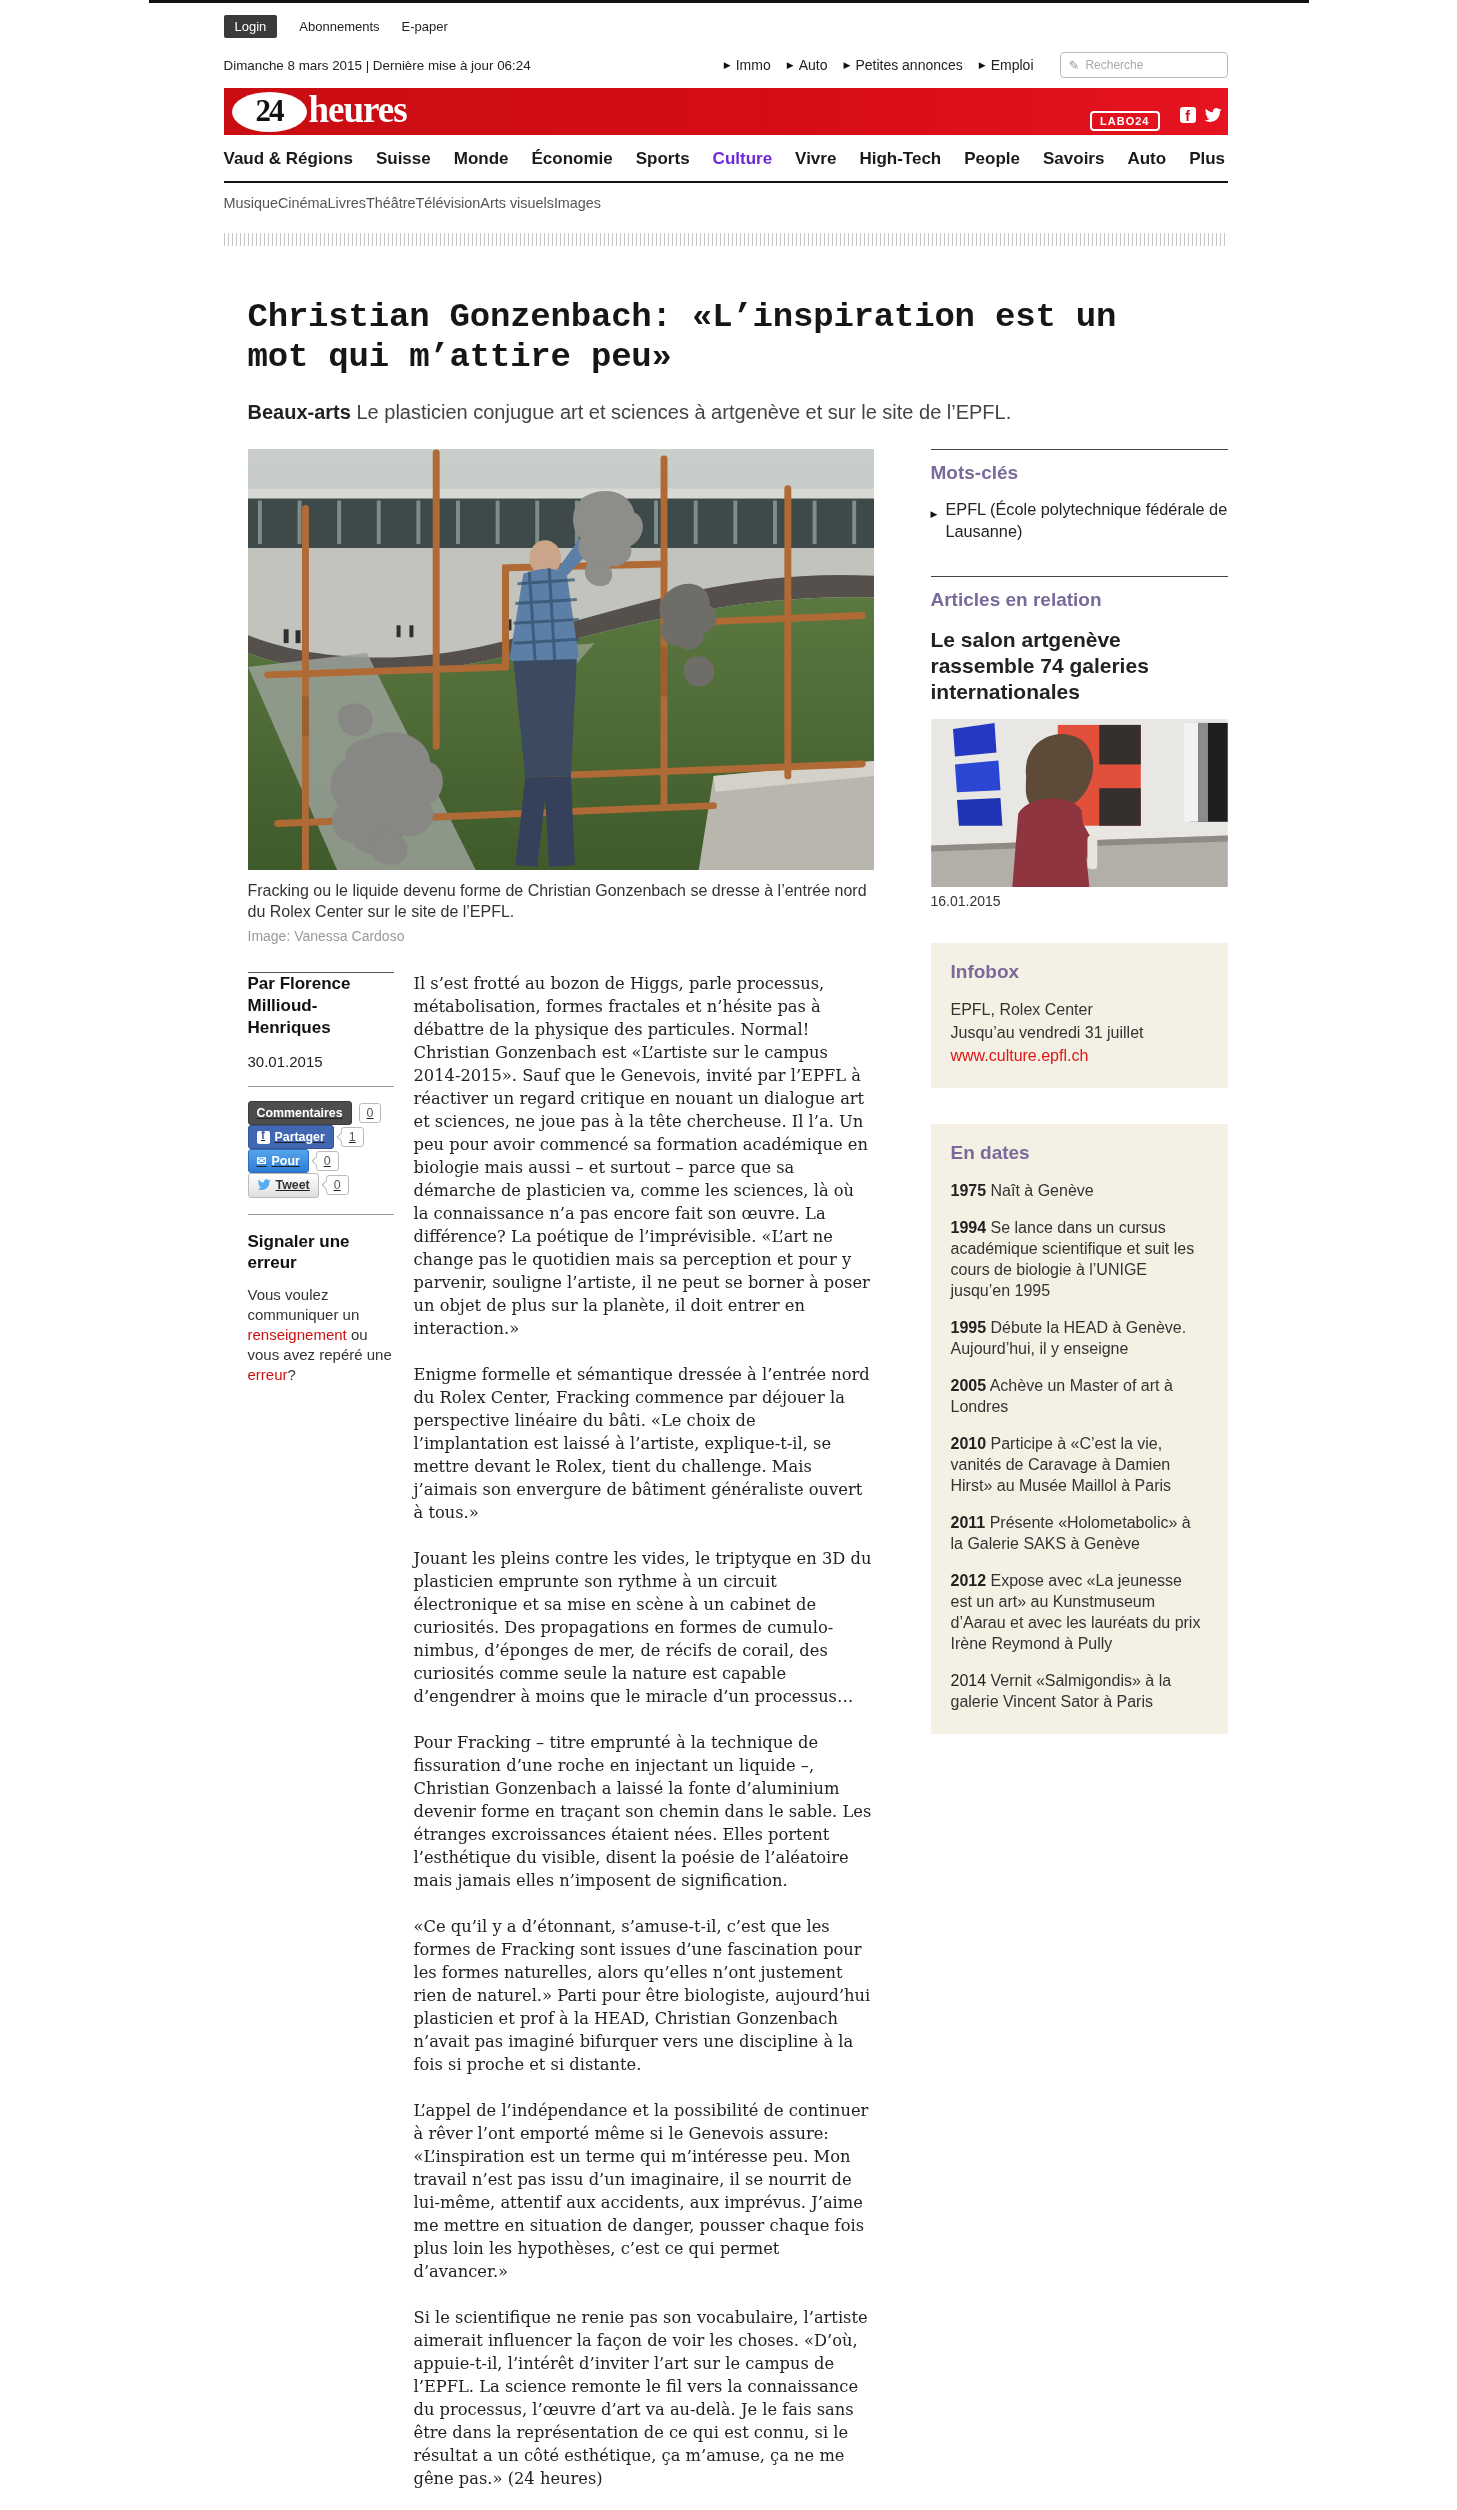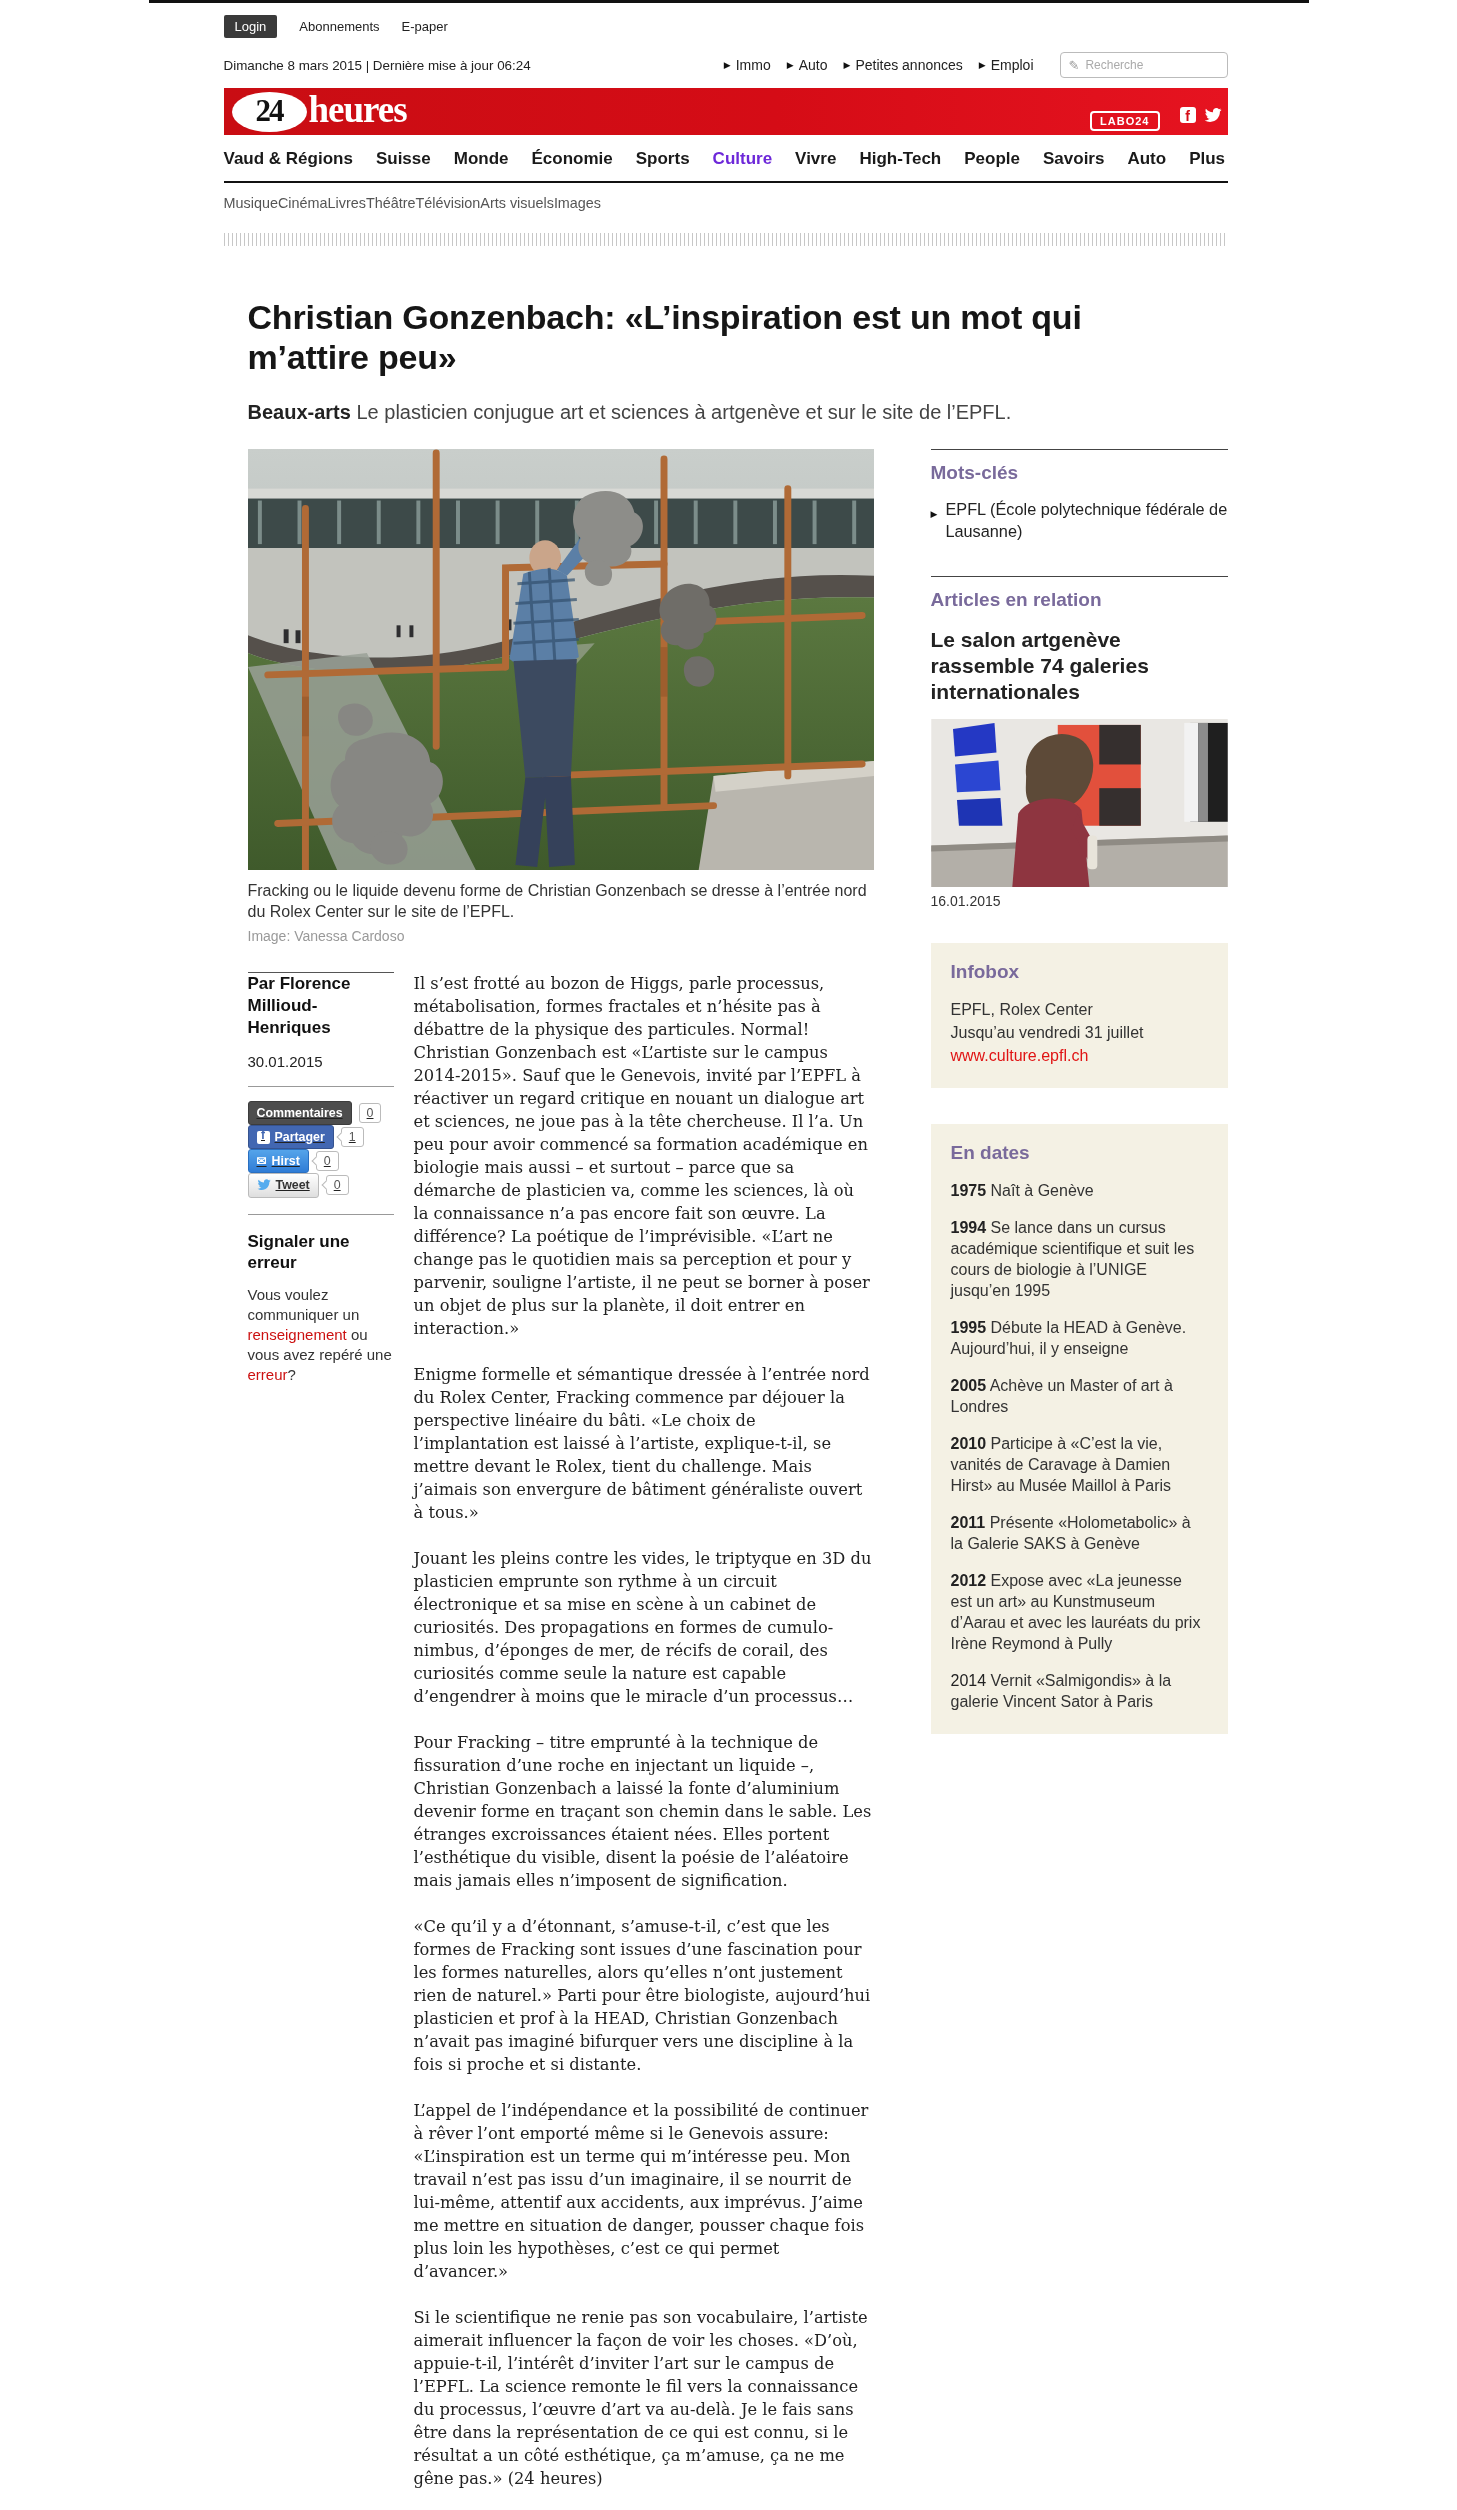--- a/index.html
+++ b/index.html
@@ -33,21 +33,21 @@
 
   .mainnav { display:flex; align-items:center; gap:23px; padding:14px 0 12px 0; border-bottom:2px solid #111; }
   .mainnav a { text-decoration:none; color:#1a1a1a; font-weight:bold; font-size:17px; }
   .mainnav a.active { color:#6d28d9; }
   .subnav { display:flex; align-items:center; padding:12px 0 10px 0; }
   .subnav a { text-decoration:none; color:#555; font-size:14.4px; }
   .stripes { margin-top:12px; height:13px; background:repeating-linear-gradient(90deg,#c7c7c7 0 1px, transparent 1px 4px); }
 
   
   .article { margin-left:99px; width:980px; padding-top:51px; }
-  h1.headline { font-size:34px; line-height:40px; color:#161616; letter-spacing:-0.2px; width:931px; }
+  h1.headline { font-size:34px; line-height:40px; color:#161616; letter-spacing:-0.2px; width:931px;font-family:Liberation Mono, monospace; }
   .lead { margin-top:22px; font-size:20px; line-height:26px; color:#444; width:921px; }
   .lead b { color:#222; }
 
   .columns { display:flex; gap:57px; margin-top:24px; }
   .col-main { width:626px; }
   .col-side { width:297px; }
 
   figure.mainfig { width:626px; }
   .mainfig svg { display:block; }
   figcaption { margin-top:10px; font-size:16px; line-height:21px; color:#333; }
@@ -314,21 +314,21 @@
               <div class="share-row">
                 <span class="btn btn-fb">
                     <span class="fb-f">f</span>
                     <span>Partager</span>
                   </span>
                 <span class="count tail">1</span>
               </div>
               <div class="share-row">
                 <span class="btn btn-mail">
                     <span class="mail-glyph">✉</span>
-                    <span>Hirst</span>
+                    <span>Pour</span>
                   </span>
                 <span class="count tail">0</span>
               </div>
               <div class="share-row">
                 <span class="btn btn-tweet">
                     <svg width="14" height="12" viewBox="0 0 24 20">
                       <path fill="#55acee" d="M23.4 2.3c-.8.4-1.7.6-2.6.8.9-.6 1.6-1.5 2-2.5-.9.5-1.9.9-2.9 1.1C19 .7 17.8.1 16.5.1c-2.5 0-4.6 2-4.6 4.6 0 .4 0 .7.1 1C8.2 5.5 4.8 3.7 2.6 1 2.2 1.7 2 2.5 2 3.3c0 1.6.8 3 2 3.8-.7 0-1.5-.2-2.1-.6v.1c0 2.2 1.6 4.1 3.7 4.5-.4.1-.8.2-1.2.2-.3 0-.6 0-.9-.1.6 1.8 2.3 3.2 4.3 3.2-1.6 1.2-3.6 2-5.7 2H1c2 1.3 4.5 2.1 7.1 2.1 8.5 0 13.1-7 13.1-13.1v-.6c.9-.6 1.7-1.5 2.2-2.5z"></path>
                     </svg>
                     <span>Tweet</span>
                   </span>

